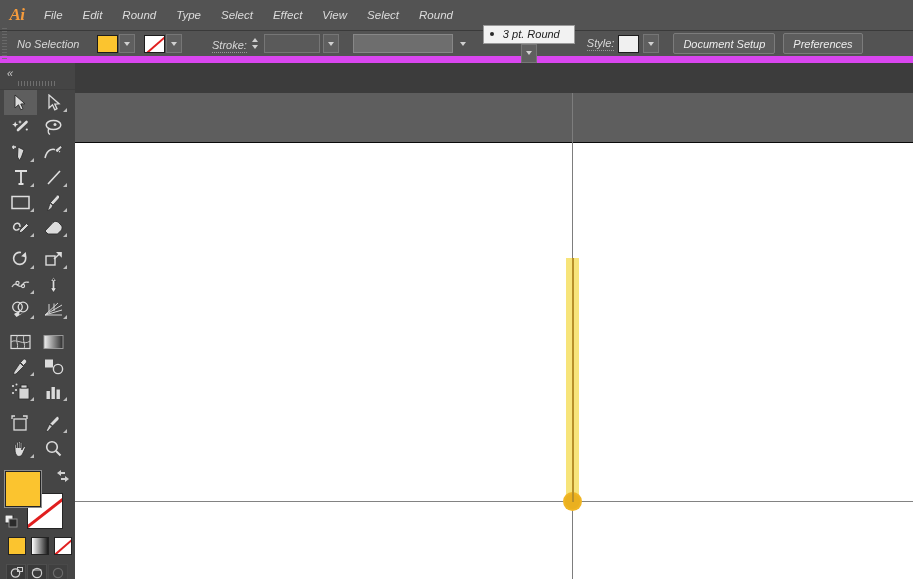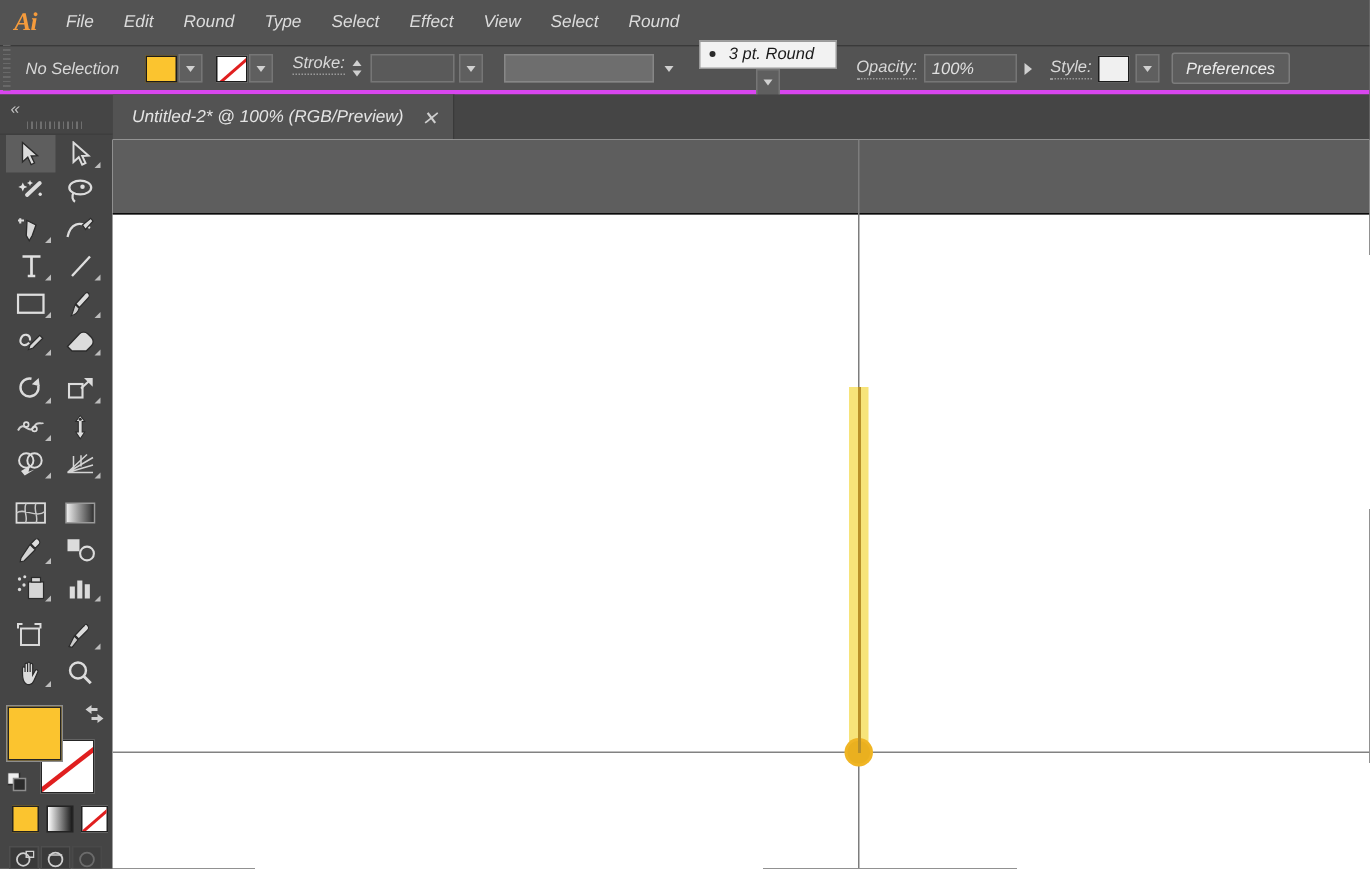--- a/index.html
+++ b/index.html
@@ -51,21 +51,21 @@
     border-right: 4px solid transparent;
     border-top: 5px solid #c8c8c8;
   }
   .srch-icon { width: 24px; height: 18px; margin-left: 8px; position: relative; }
 
   
   .controlbar {
     position: absolute; left: 0; top: 31px; width: 913px; height: 32px;
     background: #535353;
     display: flex; align-items: center;
-    border-bottom: 3px solid #d946ef;
+    border-bottom: 7px solid #d946ef;
   }
   .grip {
     width: 9px; height: 32px;
     background: repeating-linear-gradient(to bottom, #6e6e6e 0 1px, transparent 1px 3px);
     background-position: center;
     background-size: 5px 100%;
     background-repeat: no-repeat;
     opacity: .8;
   }
   .cb-label { font-size: 11px; color: #d8d8d8; white-space: nowrap; }
@@ -321,21 +321,21 @@
       </div>
     </div>
 
     <div style="display:flex;align-items:center;gap:1px;margin-left:9px;">
       <div class="swatch none"></div>
       <div class="dd-btn">
         <span class="chev-sm"></span>
       </div>
     </div>
 
-    <div style="display:flex;align-items:flex-start;gap:3px;margin-left:13px;">
+    <div style="display:flex;align-items:flex-end;gap:3px;margin-left:30px;">
       <span class="cb-label dotted">Stroke:</span>
       <div class="stepper">
         <span class="up"></span>
         <span class="dn"></span>
       </div>
       <div class="field-dark" style="width:56px;"></div>
       <div class="dd-btn">
         <span class="chev-sm"></span>
       </div>
     </div>
@@ -350,43 +350,33 @@
     <div style="display:flex;align-items:center;gap:0;margin-left:12px;flex-direction:column;">
       <div class="field-light" style="width:92px;">
         <span class="brush-dot"></span>
         <span>3 pt. Round</span>
       </div>
       <div class="dd-btn">
         <span class="chev-sm"></span>
       </div>
     </div>
 
-    <div style="display:flex;align-items:center;gap:5px;margin-left:13px;">
-      <span class="cb-label dotted">Opacity:</span>
-      <div class="field-dark" style="width:62px;">100%</div>
-      <span class="arrow-right"></span>
-    </div>
 
     <div style="display:flex;align-items:center;gap:4px;margin-left:12px;">
       <span class="cb-label dotted">Style:</span>
       <div class="swatch" style="background:#f0f0f0;"></div>
       <div class="dd-btn">
         <span class="chev-sm"></span>
       </div>
     </div>
 
+    <div class="btn" style="margin-left:14px;">Document Setup</div>
     <div class="btn" style="margin-left:8px;">Preferences</div>
   </div>
 
-  <div class="tabbar">
-    <div class="doctab">
-      <span>Untitled-2* @ 100% (RGB/Preview)</span>
-      <span class="tab-close">✕</span>
-    </div>
-  </div>
 
   <div class="toolbar">
     <div class="tb-head">
       <span class="collapse-chev">«</span>
       <span class="tb-grip"></span>
     </div>
 
     <div class="tools">
 
       <div class="tool active">

